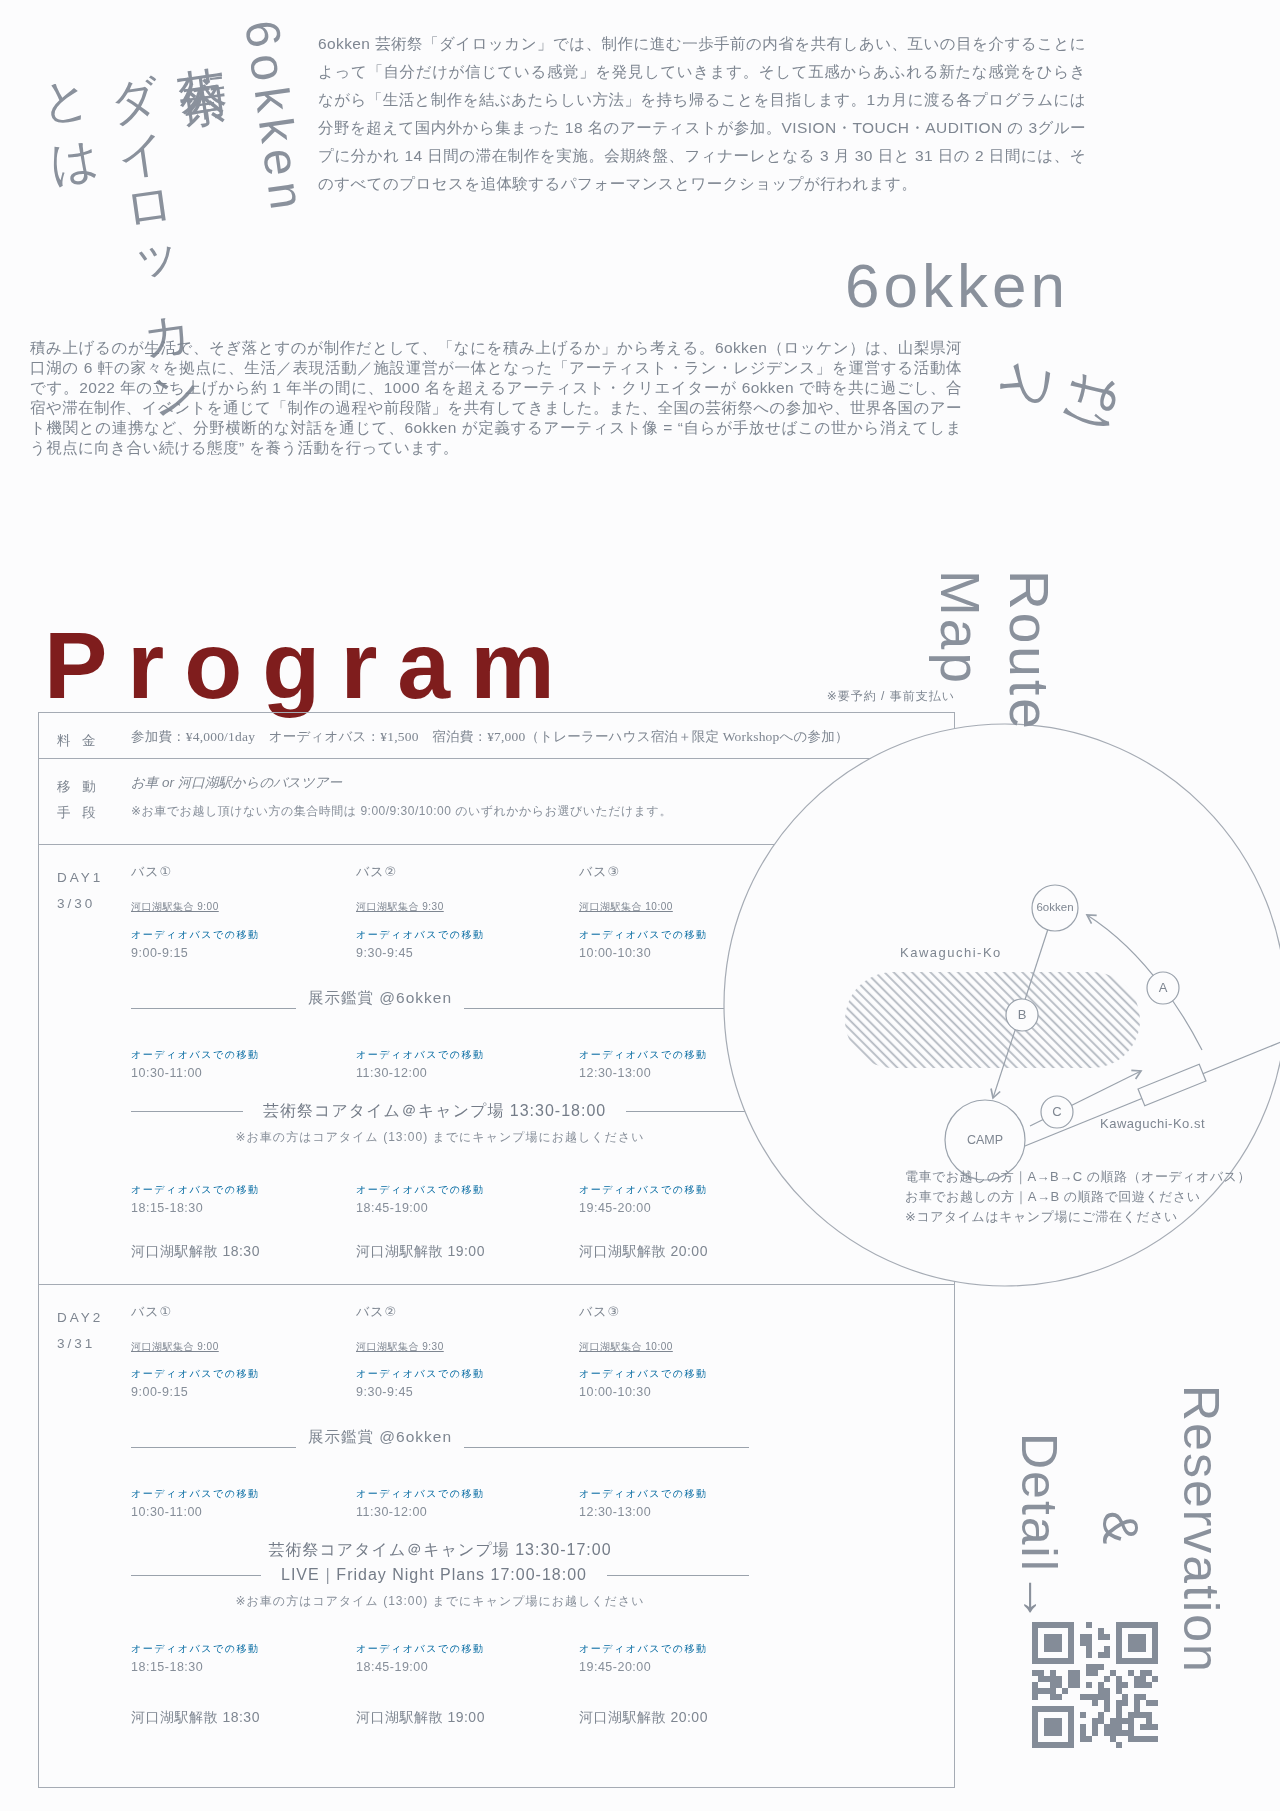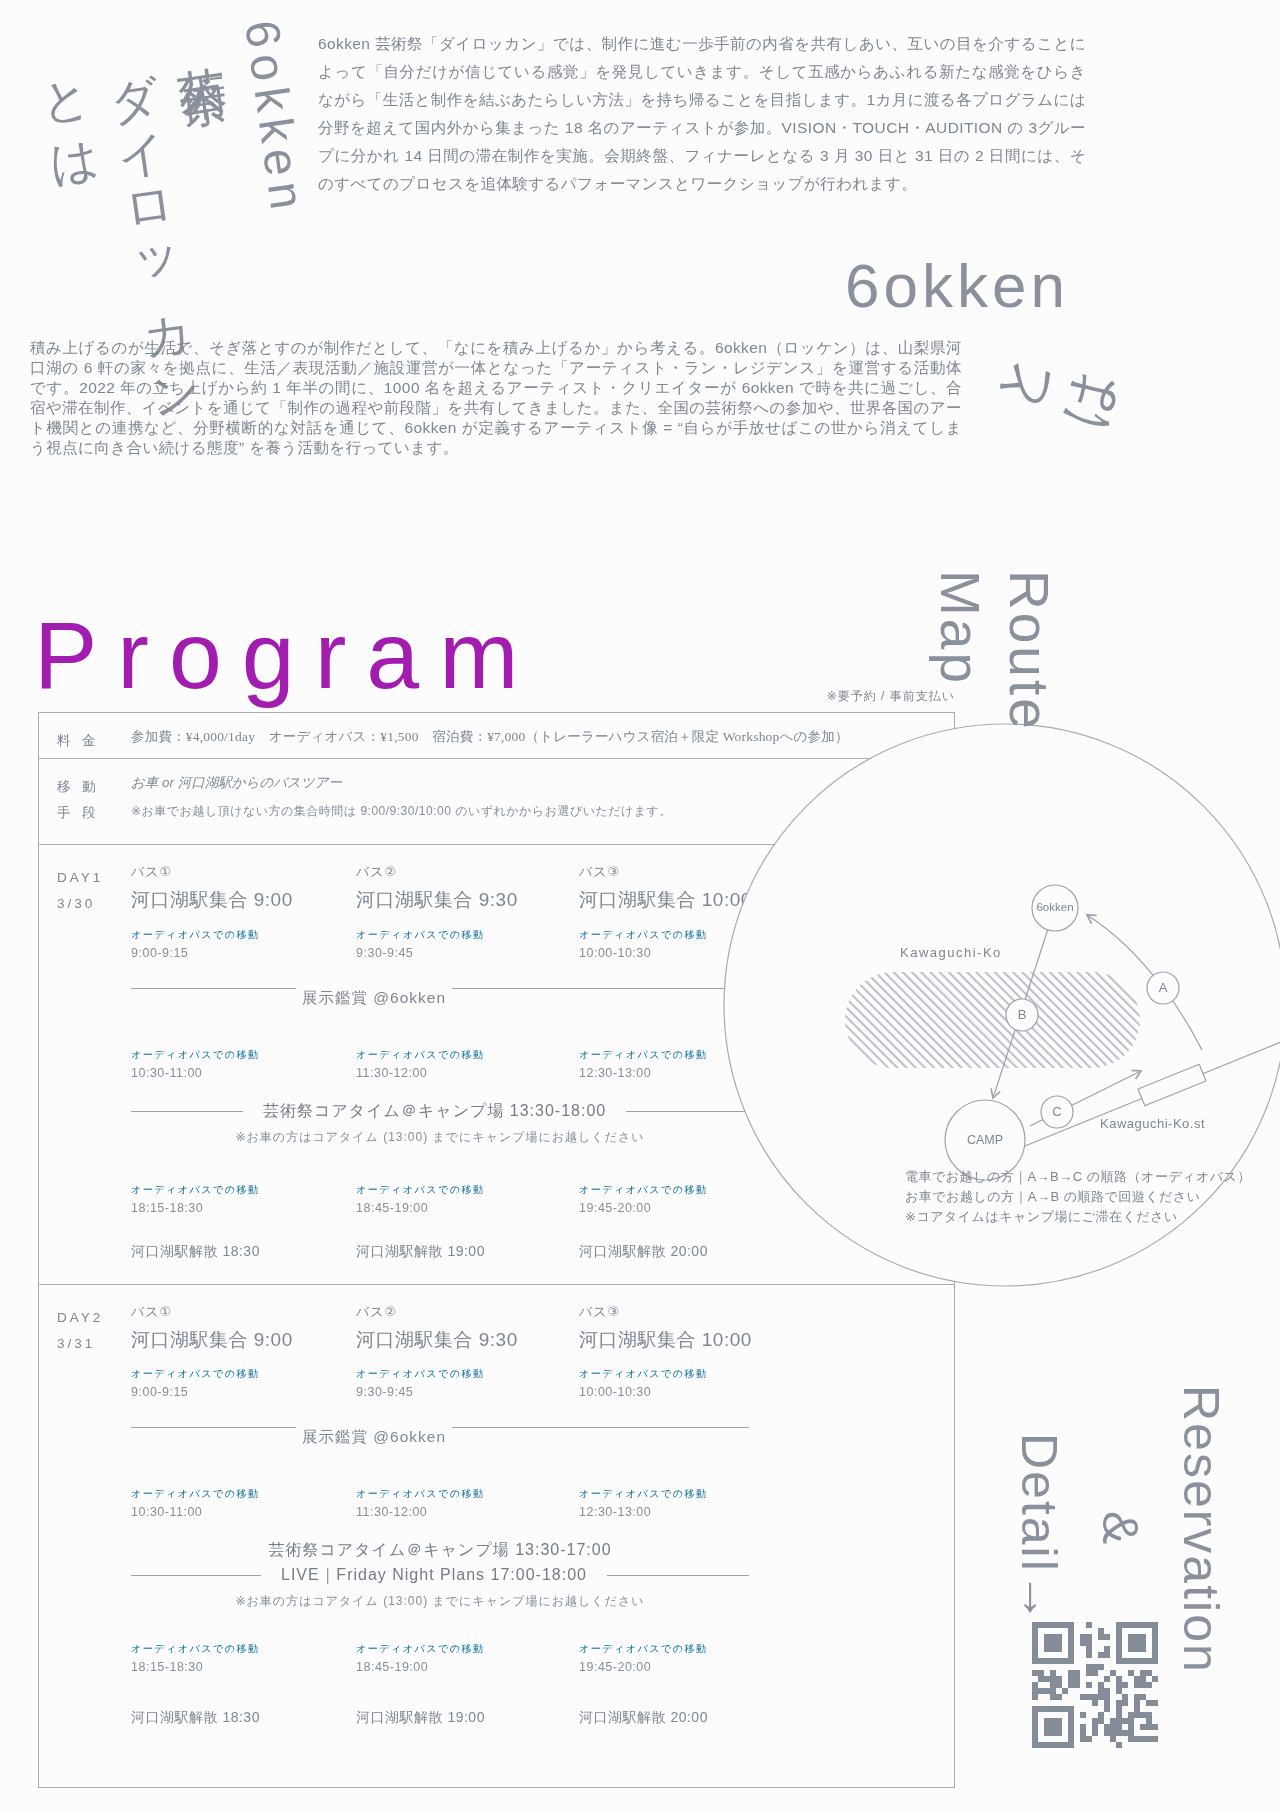--- a/index.html
+++ b/index.html
@@ -13,47 +13,47 @@
   .intro-para{position:absolute;left:318px;top:30px;width:768px;margin:0;
               font-size:15.5px;line-height:28px;letter-spacing:0.4px;text-align:justify;color:#7e8691;}
   
   .about-main{position:absolute;left:845px;top:250px;font-size:62px;letter-spacing:4px;color:#8a919c;}
   .about-suffix{position:absolute;left:992px;top:314px;writing-mode:vertical-rl;
                 font-size:56px;letter-spacing:4px;color:#8a919c;
                 transform:rotate(-75deg);transform-origin:50% 50%;}
   .about-para{position:absolute;left:30px;top:338px;width:932px;margin:0;
               font-size:15.5px;line-height:20px;letter-spacing:0.4px;text-align:justify;color:#7e8691;}
   
-  .program-title{position:absolute;left:34px;top:608px;margin:0;font-weight:normal;
-                 font-size:95px;line-height:1;letter-spacing:20px;color:#a21caf;}
+  .program-title{position:absolute;left:34px;top:608px;margin:10px;font-weight:bold;
+                 font-size:95px;line-height:1;letter-spacing:20px;color:#7f1d1d;}
   .program-note{position:absolute;left:655px;top:688px;width:300px;text-align:right;
                 font-size:12px;letter-spacing:1px;color:#7e8691;}
   .ptable{position:absolute;left:38px;top:712px;width:917px;height:1076px;
           border:1px solid #a5abb4;box-sizing:border-box;z-index:1;background:transparent;}
   .prow{position:relative;box-sizing:border-box;border-bottom:1px solid #a5abb4;}
   .prow:last-child{border-bottom:none;}
   .row-fee{height:46px;font-family:Liberation Serif, serif;}
   .row-trans{height:86px;}
   .row-day1{height:440px;}
   .row-day2{height:502px;border-bottom:none;}
   .rlabel{position:absolute;left:18px;top:15px;font-size:13.5px;letter-spacing:4px;color:#7e8691;line-height:1.9;}
   .fee-value{position:absolute;left:92px;top:15px;width:815px;font-size:13.5px;letter-spacing:0.2px;white-space:nowrap;color:#7e8691;}
   .trans-main{position:absolute;left:92px;top:15px;font-size:13.5px;color:#7e8691;font-style:italic;}
   .trans-note{position:absolute;left:92px;top:44px;font-size:12px;letter-spacing:0.5px;color:#868e99;}
   .dlabel{position:absolute;left:18px;top:20px;font-size:13.5px;letter-spacing:3px;line-height:1.9;color:#7e8691;}
   .dcontent{position:absolute;left:92px;top:0;width:823px;height:100%;}
   .cols{position:absolute;left:0;width:680px;}
   .col{position:absolute;width:215px;}
   .c1{left:0;} .c2{left:225px;} .c3{left:448px;}
   .bus-name{font-size:13px;letter-spacing:1px;color:#7e8691;}
-  .bus-meet{font-size:19px;margin-top:6px;letter-spacing:0.5px;color:#7e8691;}
+  .bus-meet{font-size:10px;margin-top:19px;letter-spacing:0.5px;color:#7e8691;text-decoration:underline;}
   .mv-label{font-size:10px;letter-spacing:1.5px;color:#0369a1;}
   .mv-time{font-size:12.5px;margin-top:4px;letter-spacing:0.5px;color:#868e99;}
   .dismiss{font-size:14px;letter-spacing:0.5px;color:#7e8691;}
-  .cline{position:absolute;left:0;width:618px;display:flex;align-items:flex-start;gap:6px;}
+  .cline{position:absolute;left:0;width:618px;display:flex;align-items:flex-end;gap:12px;}
   .cl-text{font-size:15.5px;letter-spacing:1px;color:#7e8691;white-space:nowrap;}
   .rule{height:1px;background:#9aa2ac;flex:0 0 auto;}
   .grow{flex:1 1 auto;}
   .coreblk{position:absolute;left:0;width:618px;}
   .core-center{text-align:center;font-size:16px;letter-spacing:1px;color:#747c88;}
   .core-line{display:flex;align-items:center;gap:20px;margin-top:4px;}
   .core-note{text-align:center;font-size:12px;letter-spacing:1px;color:#868e99;margin-top:7px;}
   
   .map-svg{position:absolute;left:690px;top:690px;z-index:2;}
   .map-label{position:absolute;z-index:3;color:#7e8691;}

